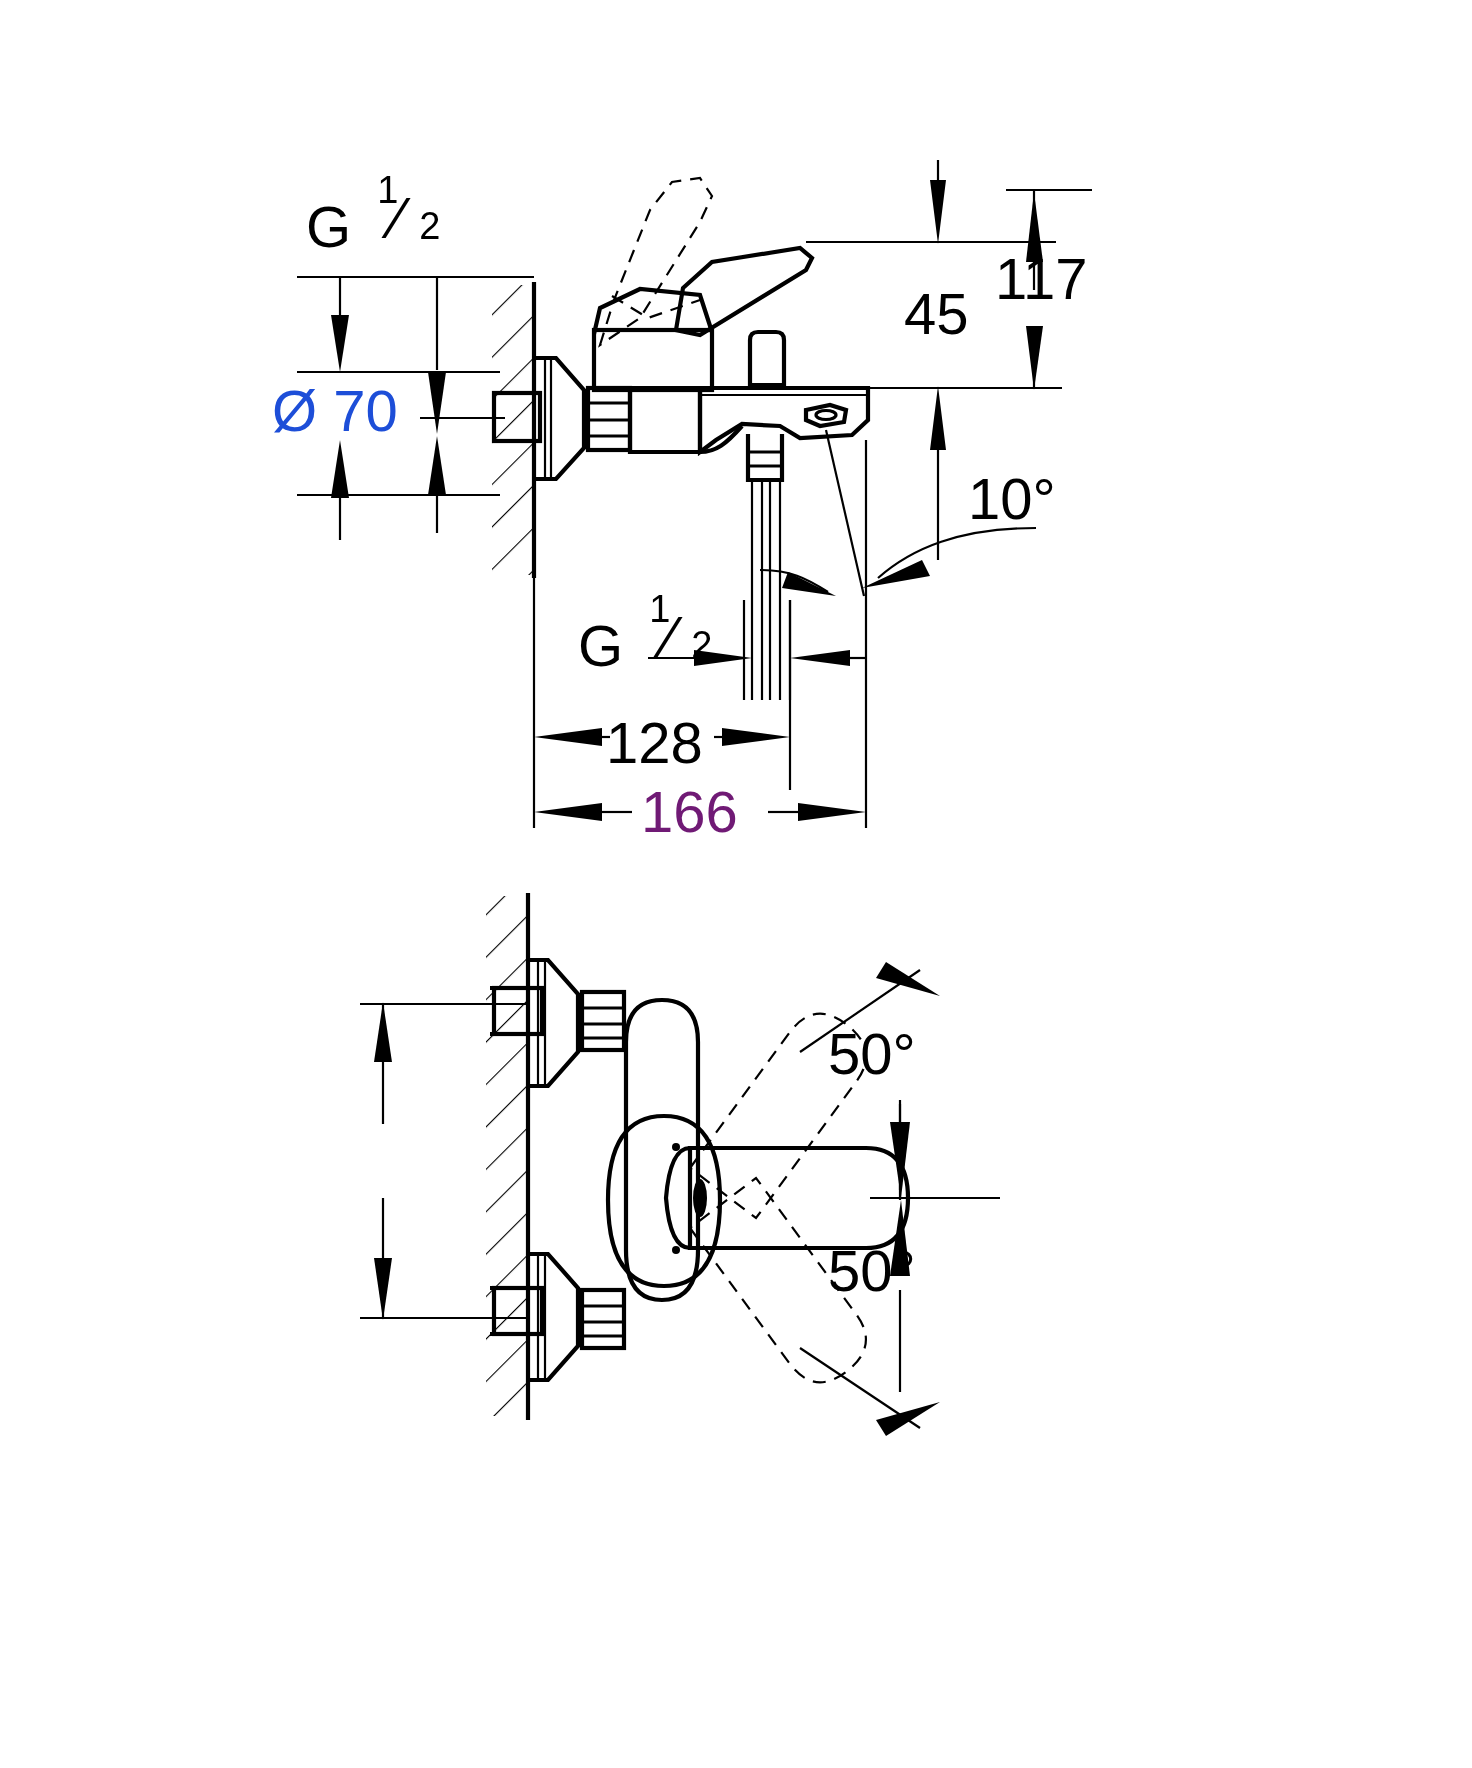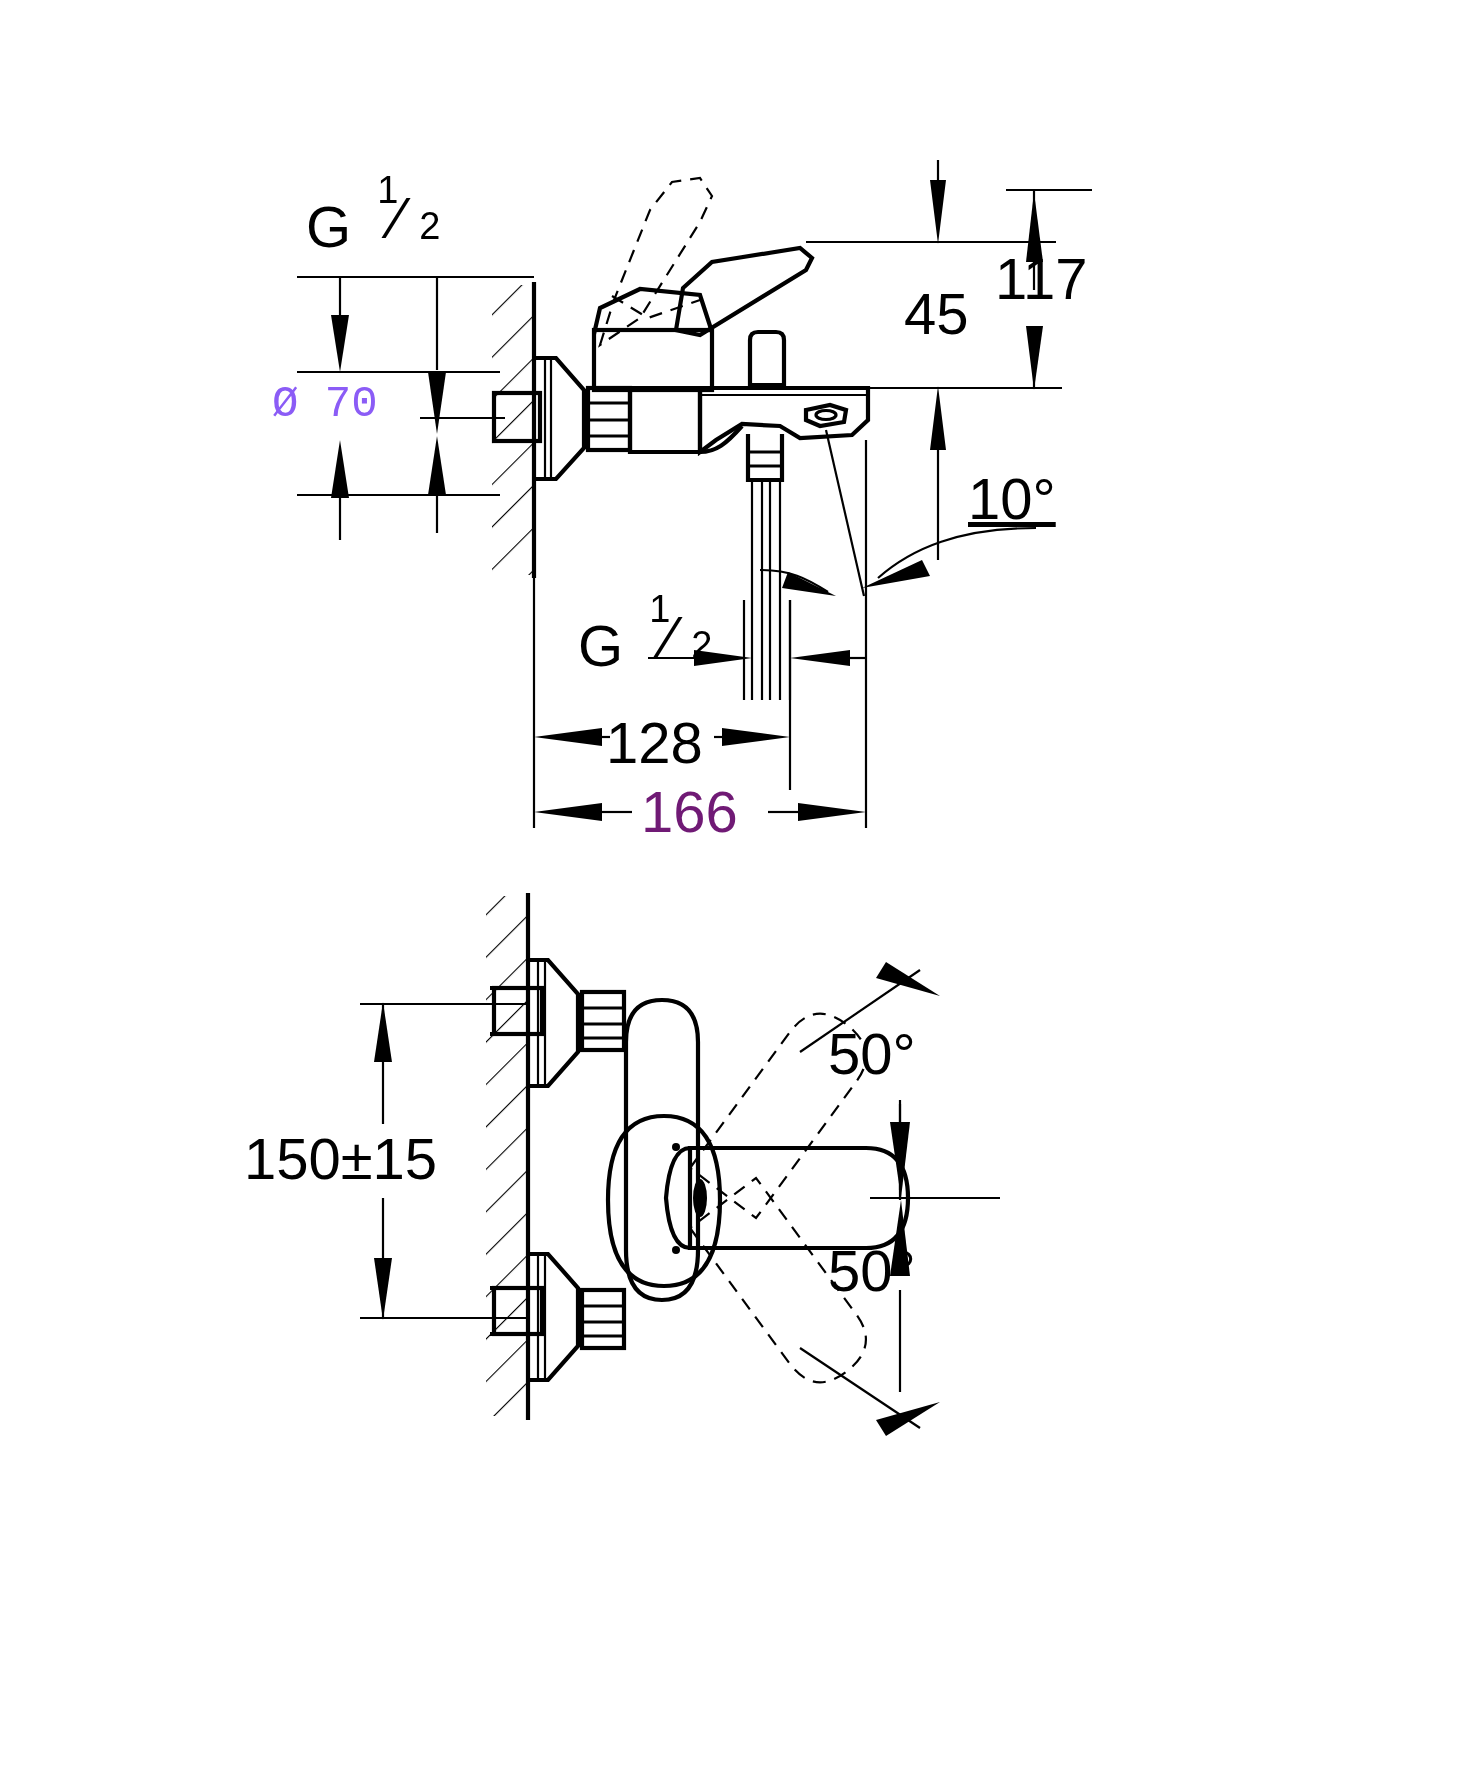--- a/index.html
+++ b/index.html
@@ -279,39 +279,38 @@
   </svg>
 
   <div style="position:absolute; left:306px; top:185px; font-size:58px; color:#000; line-height:1;">
     <span>G</span><span style="display:inline-block; width:20px;"></span><span style="position:relative; display:inline-block; width:78px; height:62px;">
       <span style="position:absolute; left:6px; top:-14px; font-size:38px;">1</span>
       <span style="position:absolute; left:22px; top:4px; font-size:58px;">⁄</span>
       <span style="position:absolute; left:48px; top:22px; font-size:38px;">2</span>
     </span>
   </div>
 
-  <div style="position:absolute; left:272px; top:382px; font-size:44px; color:#8b5cf6; line-height:1;font-family:Liberation Mono, monospace;">Ø 70</div>
+  <div style="position:absolute; left:272px; top:382px; font-size:58px; color:#1d4ed8; line-height:1;">Ø 70</div>
 
   <div style="position:absolute; left:904px; top:285px; font-size:58px; color:#000; line-height:1;">45</div>
 
   <div style="position:absolute; left:995px; top:250px; font-size:58px; color:#000; line-height:1;">117</div>
 
-  <div style="position:absolute; left:968px; top:470px; font-size:58px; color:#000; line-height:1;text-decoration:underline;">10°</div>
+  <div style="position:absolute; left:968px; top:470px; font-size:58px; color:#000; line-height:1;">10°</div>
 
   <div style="position:absolute; left:578px; top:604px; font-size:58px; color:#000; line-height:1;">
     <span>G</span><span style="display:inline-block; width:20px;"></span><span style="position:relative; display:inline-block; width:78px; height:62px;">
       <span style="position:absolute; left:6px; top:-14px; font-size:38px;">1</span>
       <span style="position:absolute; left:22px; top:4px; font-size:58px;">⁄</span>
       <span style="position:absolute; left:48px; top:22px; font-size:38px;">2</span>
     </span>
   </div>
 
   <div style="position:absolute; left:606px; top:708px; font-size:58px; color:#000; line-height:1;margin-top:6px;">128</div>
 
   <div style="position:absolute; left:641px; top:783px; font-size:58px; color:#701a75; line-height:1;">166</div>
 
-  <div style="position:absolute; left:244px; top:1130px; font-size:58px; color:#000; line-height:1;">150±15</div>
 
   <div style="position:absolute; left:828px; top:1025px; font-size:58px; color:#000; line-height:1;">50°</div>
 
   <div style="position:absolute; left:828px; top:1242px; font-size:58px; color:#000; line-height:1;">50°</div>
 
 </div>
 
 </body></html>

